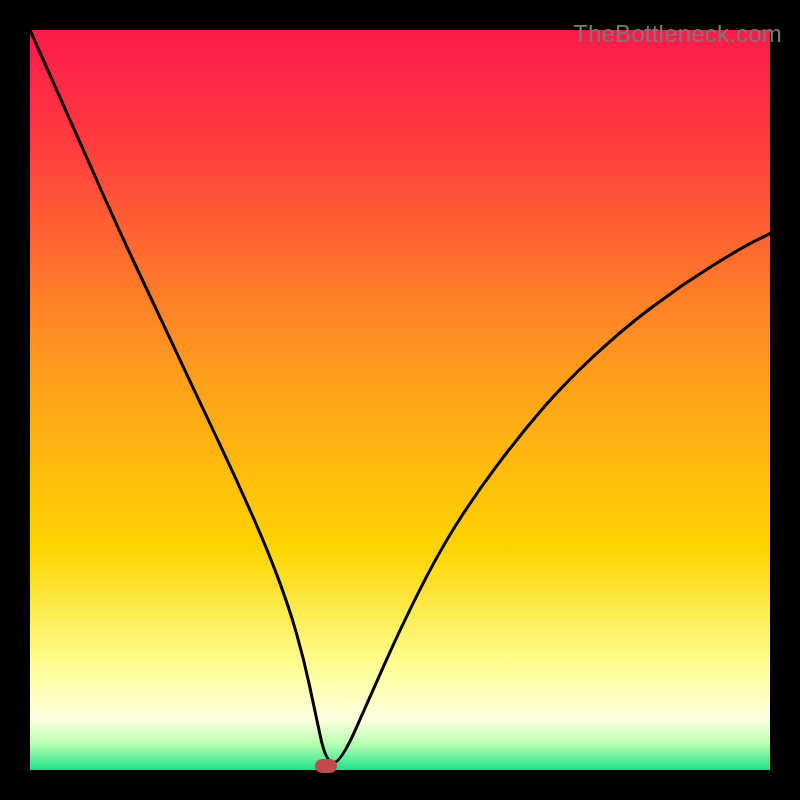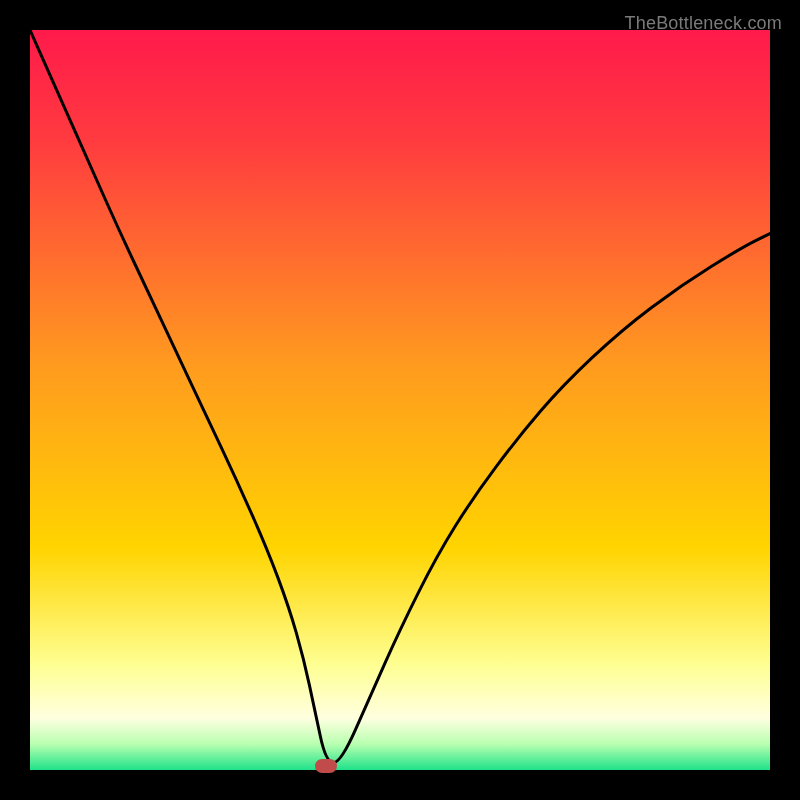--- a/index.html
+++ b/index.html
@@ -12,24 +12,24 @@
     overflow: hidden;
   }
   .frame {
     position: relative;
     width: 800px;
     height: 800px;
     background: #000;
   }
   .watermark {
     position: absolute;
-    top: 13px;
+    top: 20px;
     right: 18px;
     color: #7a7a7a;
-    font-size: 18px;
+    font-size: 24px;
     letter-spacing: 0.2px;
     font-weight: 500;
     z-index: 10;
   }
   .plot {
     position: absolute;
     left: 30px;
     top: 30px;
     width: 740px;
     height: 740px;

